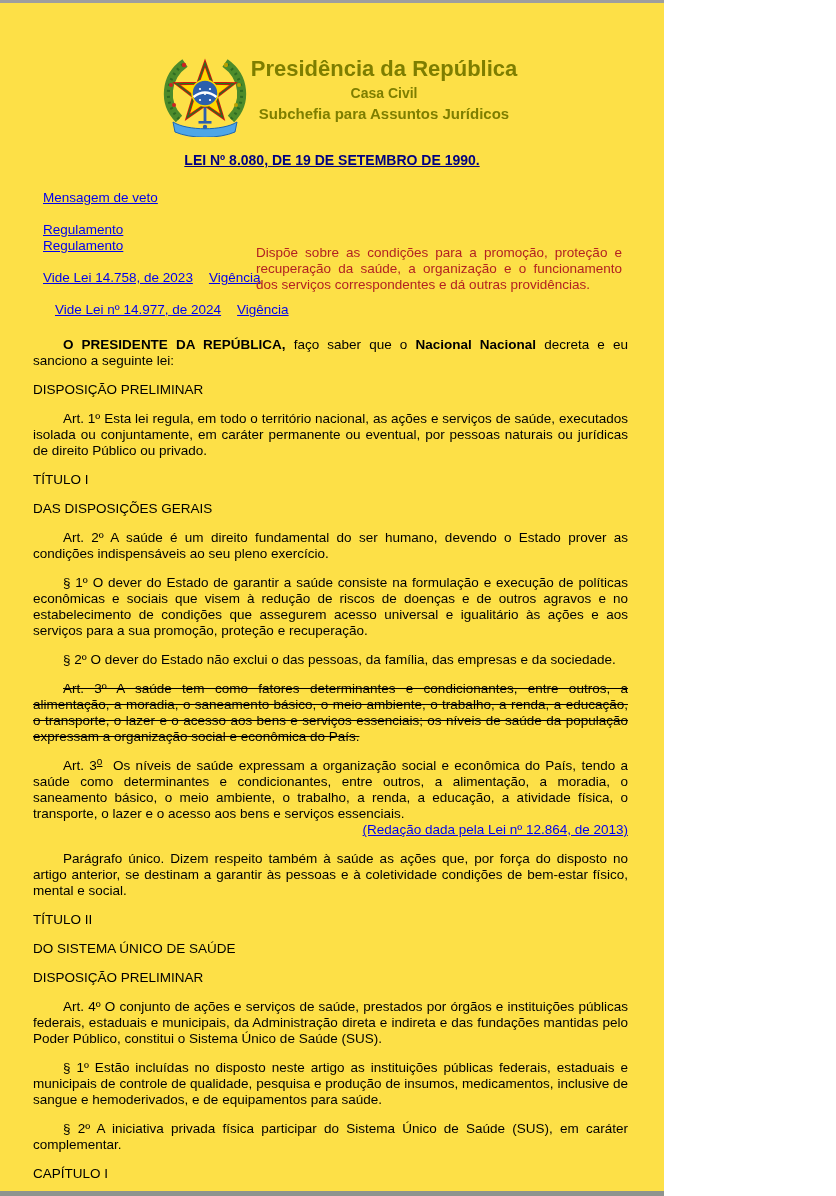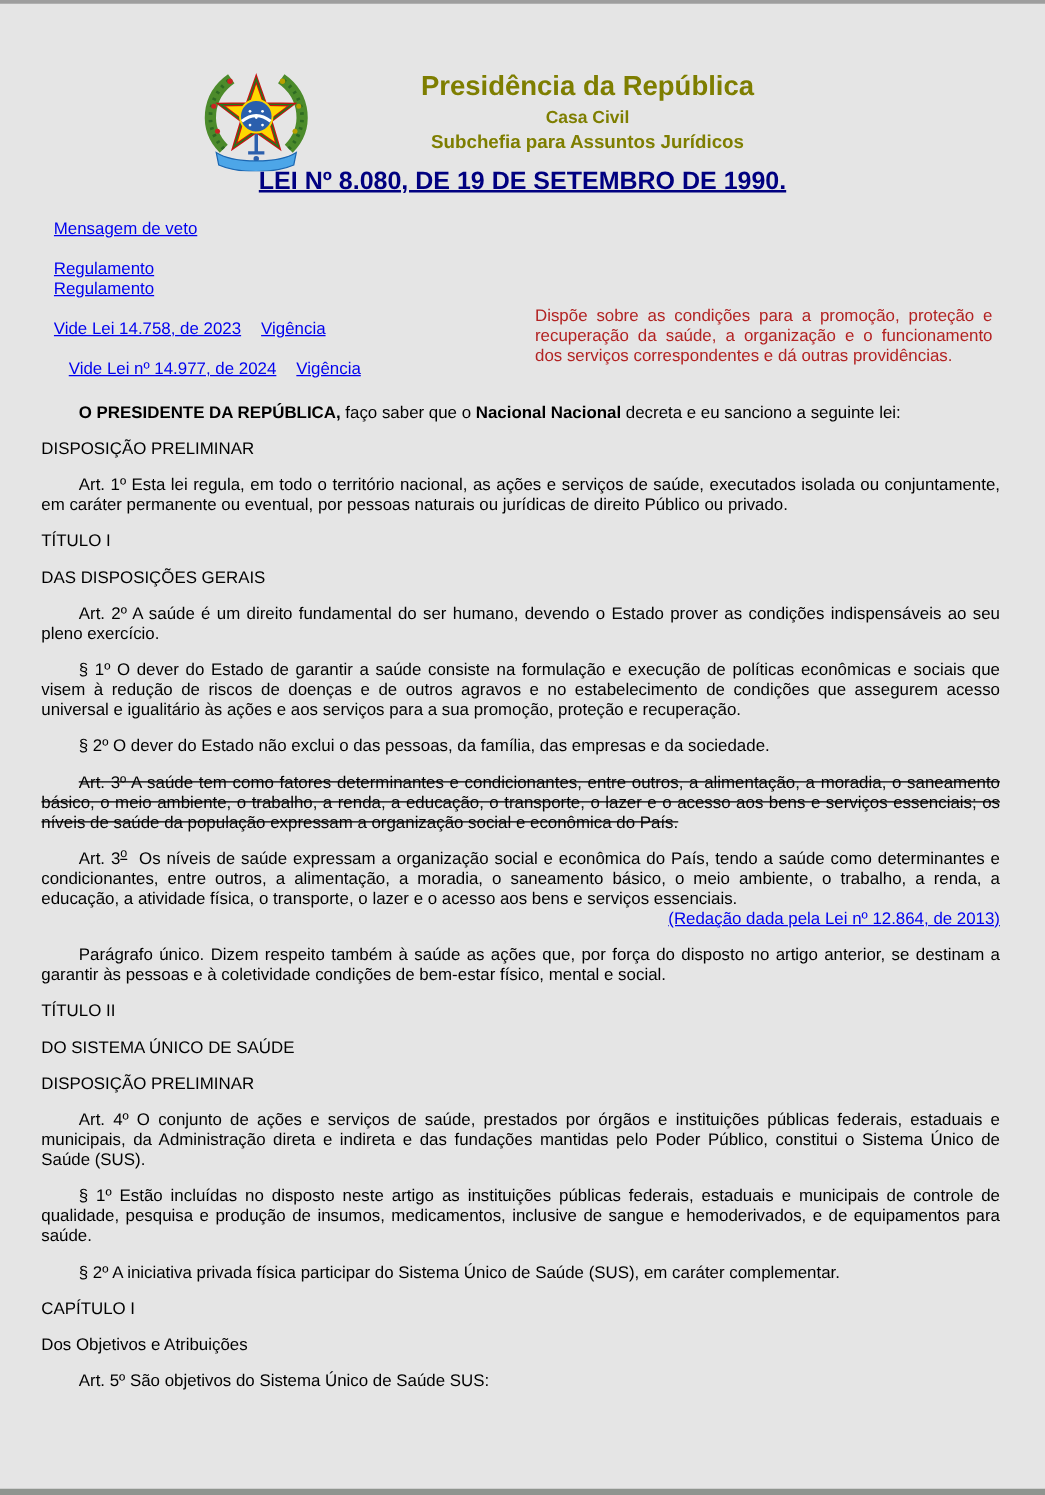--- a/index.html
+++ b/index.html
@@ -1,32 +1,32 @@
 <!DOCTYPE html>
 <html><head>
 <meta charset="utf-8">
 <style>
   html,body{margin:0;padding:0;}
   body{
     width:836px;height:1196px;background:#fff;color:#000;
     font-family:"Liberation Sans", sans-serif;font-size:13.5px;line-height:16px;
     overflow:hidden;
   }
-  .page{position:relative;width:836px;height:1196px;overflow:hidden;background:#e5e5e5;}
+  .page{position:relative;width:664px;height:1196px;overflow:hidden;background:#fde047;}
   .edge-top{position:absolute;top:0;left:0;right:0;height:3px;background:#9e9e9e;}
   .edge-bottom{position:absolute;bottom:0;left:0;right:0;height:5px;background:#8f948f;}
 
   header{position:relative;padding-top:45px;height:92px;}
   .coat{position:absolute;left:155px;top:45px;width:100px;height:92px;}
   .header-text{margin-left:104px;text-align:center;padding-top:10px;color:#7e7e00;font-weight:bold;}
   .org1{font-size:22px;line-height:27px;}
   .org2{font-size:14px;line-height:22px;}
   .org3{font-size:15px;line-height:20px;}
 
-  .law-title{text-align:center;font-size:20px;font-weight:bold;}
+  .law-title{text-align:center;margin-top:15px;font-size:14px;font-weight:bold;}
   .law-title a{color:#000080;text-decoration:underline;cursor:pointer;}
 
   a.link{color:#0000EE;text-decoration:underline;cursor:pointer;text-align:right;}
 
   .links{margin:22px 0 0 43px;overflow:hidden;}
   .links p{margin:0 0 16px;}
   .links p.tight{margin:0;}
   .links p:last-child{margin-bottom:0;margin-left:12px;}
   .vig{margin-left:16px;}
 

